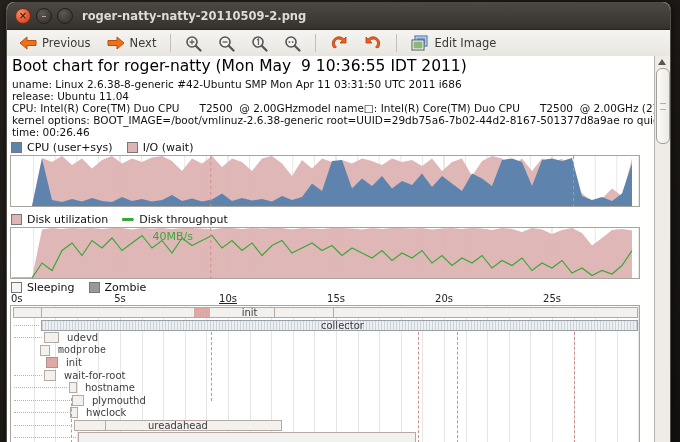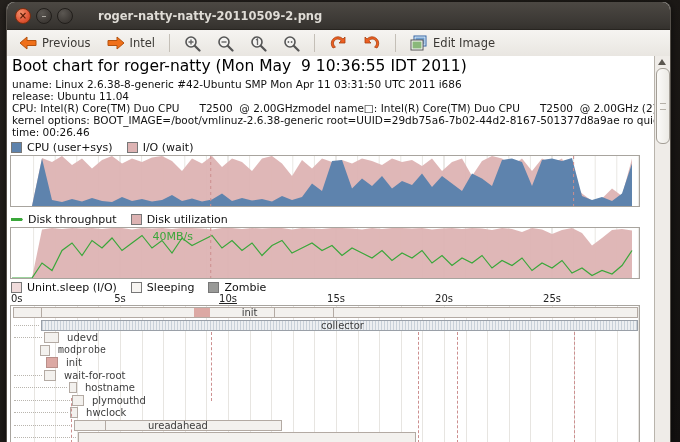--- a/index.html
+++ b/index.html
@@ -8,21 +8,21 @@
   .window{position:absolute;left:6px;top:2px;width:663px;height:440px;
           border-left:1px solid #55504a;border-right:1px solid #55504a;background:#edebe7;
           border-radius:8px 8px 0 0;box-shadow:0 2px 10px rgba(0,0,0,.6);}
   
   .titlebar{height:27px;border-radius:8px 8px 0 0;background:linear-gradient(#4c4843,#3a3733 80%,#34312d);
             border-bottom:1px solid #282521;display:flex;align-items:center;padding:0 8px;}
   .winbtn{width:16px;height:16px;border-radius:50%;margin-right:5px;box-sizing:border-box;
           display:flex;align-items:center;justify-content:center;font-size:10px;line-height:1;}
   .winbtn.close{background:radial-gradient(circle at 35% 30%,#f4926c,#e2593a 55%,#c03d15);border:1px solid #7c2d0e;color:#5a1c06;font-weight:bold;}
   .winbtn.dark{background:radial-gradient(circle at 35% 30%,#5b5752,#413d39 60%,#332f2b);border:1px solid #211e1b;color:#c9c5be;}
-  .titletext{color:#dfdcd6;font-weight:bold;font-size:11.5px;margin-left:20px;white-space:pre;}
+  .titletext{color:#dfdcd6;font-weight:bold;font-size:11.5px;margin-left:4px;white-space:pre;}
   
   .toolbar{height:26px;background:linear-gradient(#f6f4f1,#e9e6e1);border-bottom:1px solid #b9b4ac;
            display:flex;align-items:center;padding:0 6px;gap:4px;}
   .tbtn{display:flex;align-items:center;gap:5px;padding:2px 6px;border-radius:3px;font-size:11.5px;color:#3b3834;}
   .tsep{width:1px;height:18px;background:#c4bfb7;margin:0 4px;}
   .ticon{display:inline-block;line-height:0;}
   
   .content{position:absolute;left:0;top:54px;width:661px;height:398px;background:#ffffff;overflow:hidden;}
   .meta{position:absolute;left:5px;white-space:pre;font-size:10.5px;color:#111;}
   .bigtitle{position:absolute;left:5px;top:1px;font-size:15.5px;color:#000;white-space:pre;}
@@ -70,21 +70,21 @@
           </svg>
       </span>
       <span>Previous</span>
     </div>
     <div class="tbtn">
       <span class="ticon">
         <svg width="18" height="14" viewBox="0 0 18 14">
             <path d="M10 1 L10 4.5 L1 4.5 L1 9.5 L10 9.5 L10 13 L17 7 Z" fill="#f0701a" stroke="#b4520e" stroke-width="1"></path>
           </svg>
       </span>
-      <span>Intel</span>
+      <span>Next</span>
     </div>
     <div class="tsep"></div>
     <div class="tbtn">
       <span class="ticon">
         <svg width="17" height="17" viewBox="0 0 17 17">
             <circle cx="7" cy="7" r="5" fill="#f4f3f1" stroke="#555" stroke-width="1.6"></circle>
             <path d="M11 11 L15.5 15.5" stroke="#555" stroke-width="2.2" stroke-linecap="round"></path>
             <path d="M4.5 7 H9.5 M7 4.5 V9.5" stroke="#666" stroke-width="1.4"></path>
           </svg>
       </span>
@@ -197,26 +197,26 @@
           <line x1="627.4000000000001" y1="0" x2="627.4000000000001" y2="50" stroke="#e9e7e3" stroke-width="1"></line>
           <polygon points="1,50 1,50 11,50 21,50 31,2 41,6 51,0 61,9 71,2.5 81,12.5 91,4 101,0 111,7.5 121,2.5 131,6 141,1.5 151,0 161,5 171,15 181,2.5 191,7.5 201,0 211,11 221,2.5 231,6 241,15 251,2.5 261,0 271,7.5 281,20 291,4 301,12.5 311,2.5 321,6 331,4 341,7.5 351,2.5 361,5 371,9 381,2.5 391,6 401,4 411,10 421,2.5 431,15 441,6 451,2.5 461,20 471,5 481,0 491,2.5 501,10 511,2.5 521,15 531,2.5 541,7.5 551,2.5 561,25 571,37.5 581,45 591,42.5 601,32.5 611,40 621,2.5 621,50" fill="#ddb3b3" opacity="0.95"></polygon>
           <polygon points="1,50 1,50 11,50 21,50 31,2.5 41,44 51,46 61,43 71,45.5 81,42 91,45 101,46 111,41 121,45 131,43 141,45.5 151,44 161,39 171,45 181,42.5 191,45.5 201,43.5 211,37.5 221,45 231,42 241,44.5 251,43 261,45.5 271,40 281,44 291,41 301,27.5 311,35 321,5 331,4 341,32.5 351,22.5 361,30 371,20 381,32.5 391,25 401,29 411,17.5 421,31 431,20 441,27.5 451,35 461,17.5 471,22.5 481,30 491,4 501,2.5 511,6 521,30 531,4 541,2.5 551,5 561,2 571,40 581,44 591,41 601,45 611,37.5 621,7.5 621,50" fill="#5e83ad"></polygon>
           <line x1="199.72" y1="0" x2="199.72" y2="50" stroke="#cc8f8f" stroke-width="1" stroke-dasharray="3,3"></line>
           <line x1="562.6" y1="0" x2="562.6" y2="50" stroke="#cc8f8f" stroke-width="1" stroke-dasharray="3,3"></line>
         </svg>
     </div>
 
     <div class="legend" style="top:157px" id="legend-disk">
         <span class="legitem">
+          <span class="sw" style="background: rgb(221, 179, 179);"></span>
+          <span>Disk utilization</span>
+        </span>
+        <span class="legitem">
           <span style="display: inline-block; width: 12px; height: 3px; background: rgb(58, 167, 58); margin-right: 5px; clip-path: polygon(0px 0px, 70% 0px, 70% -100%, 100% 50%, 70% 200%, 70% 100%, 0px 100%);"></span>
           <span>Disk throughput</span>
-        </span>
-        <span class="legitem">
-          <span class="sw" style="background: rgb(221, 179, 179);"></span>
-          <span>Disk utilization</span>
         </span>
       </div>
     <div class="chartbox" style="top:171px">
       <svg id="svg-disk" width="628" height="50" viewBox="0 0 628 50">
           <line x1="22.6" y1="0" x2="22.6" y2="50" stroke="#e9e7e3" stroke-width="1"></line>
           <line x1="44.2" y1="0" x2="44.2" y2="50" stroke="#e9e7e3" stroke-width="1"></line>
           <line x1="65.80000000000001" y1="0" x2="65.80000000000001" y2="50" stroke="#e9e7e3" stroke-width="1"></line>
           <line x1="87.4" y1="0" x2="87.4" y2="50" stroke="#e9e7e3" stroke-width="1"></line>
           <line x1="109" y1="0" x2="109" y2="50" stroke="#d7d4cf" stroke-width="1"></line>
           <line x1="130.60000000000002" y1="0" x2="130.60000000000002" y2="50" stroke="#e9e7e3" stroke-width="1"></line>
@@ -244,24 +244,20 @@
           <line x1="605.8000000000001" y1="0" x2="605.8000000000001" y2="50" stroke="#e9e7e3" stroke-width="1"></line>
           <line x1="627.4000000000001" y1="0" x2="627.4000000000001" y2="50" stroke="#e9e7e3" stroke-width="1"></line>
           <polygon points="1,50 1,50 11,50 21,50 31,1.5 41,0 51,1 61,0 71,0.5 81,0 91,1 101,0 111,0 121,1.5 131,0 141,0.5 151,0 161,1 171,0 181,0 191,0.5 201,1.5 211,0 221,0 231,1 241,0 251,0.5 261,0 271,0 281,1.5 291,0 301,0.5 311,1 321,0 331,0 341,0.5 351,1.5 361,0 371,1 381,0 391,0 401,0.5 411,0 421,1.5 431,0.5 441,0 451,1 461,0 471,0.5 481,2 491,0 501,1 511,4 521,0 531,1.5 541,6 551,2 561,0 571,5 581,17.5 591,10 601,2 611,1 621,2.5 621,50" fill="#ddb3b3" opacity="0.95"></polygon>
           <polyline points="1,50 11,50 21,50 31,35 41,42.5 51,22.5 61,15 71,27.5 81,12.5 91,20 101,10 111,22.5 121,15 131,7.5 141,20 151,12.5 161,25 171,10 181,17.5 191,12.5 201,7.5 211,20 221,12.5 231,22.5 241,15 251,27.5 261,17.5 271,12.5 281,25 291,20 301,15 311,22.5 321,17.5 331,27.5 341,20 351,25 361,30 371,22.5 381,32.5 391,25 401,30 411,22.5 421,35 431,27.5 441,37.5 451,30 461,35 471,27.5 481,40 491,32.5 501,37.5 511,30 521,42.5 531,35 541,40 551,32.5 561,45 571,40 581,47.5 591,42.5 601,46 611,37.5 621,22.5" fill="none" stroke="#3aa73a" stroke-width="1.2"></polyline>
           <text x="141.4" y="12" fill="#3aa73a" font-size="11" font-family="DejaVu Sans, sans-serif">40MB/s</text>
           <line x1="199.72" y1="0" x2="199.72" y2="50" stroke="#cc8f8f" stroke-width="1" stroke-dasharray="3,3"></line>
         </svg>
     </div>
 
     <div class="legend" style="top:225px" id="legend-state">
-        <span class="legitem">
-          <span class="sw" style="background: rgb(240, 220, 220);"></span>
-          <span>Unint.sleep (I/O)</span>
-        </span>
         <span class="legitem">
           <span class="sw" style="background: rgb(247, 245, 242);"></span>
           <span>Sleeping</span>
         </span>
         <span class="legitem">
           <span class="sw" style="background: rgb(153, 154, 152);"></span>
           <span>Zombie</span>
         </span>
       </div>
     <div class="axisrow" id="axisrow">

